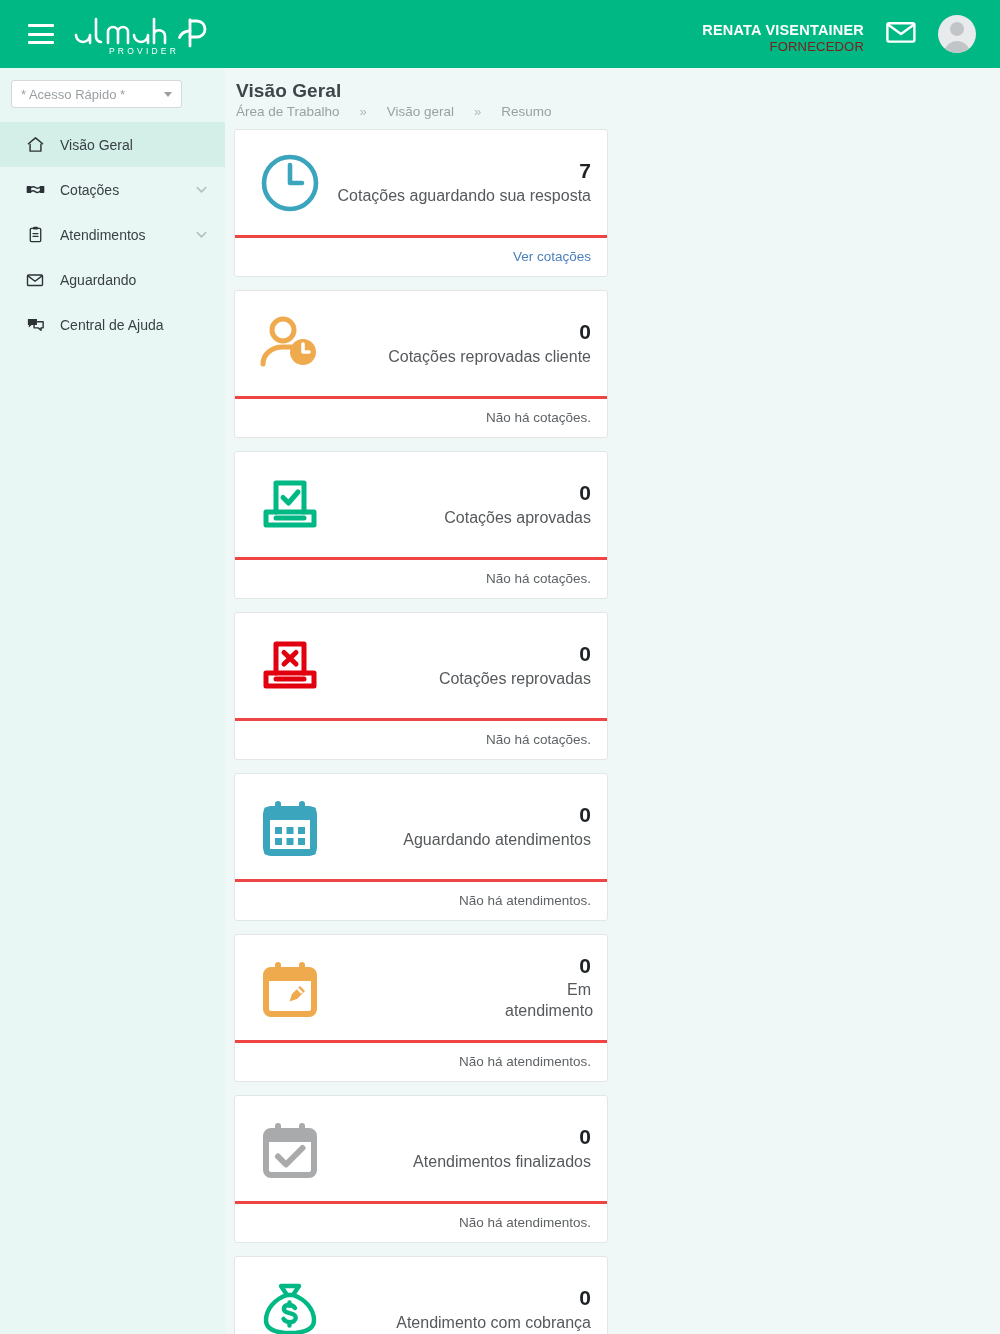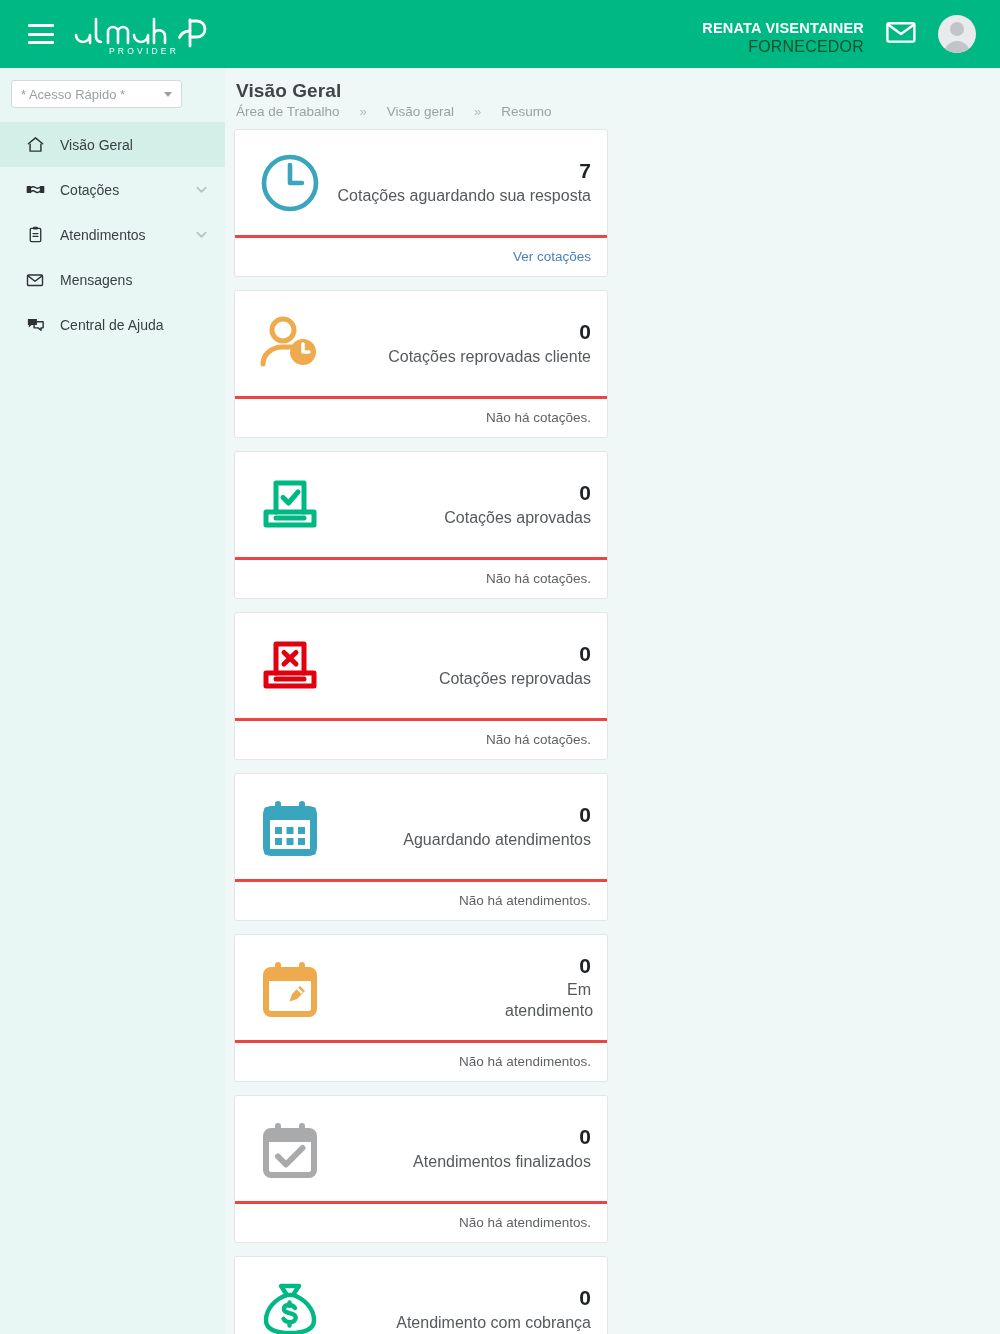--- a/index.html
+++ b/index.html
@@ -31,21 +31,21 @@
   .topbar-right {
     margin-left: auto; display: flex; align-items: center; padding-right: 24px;
   }
   .user-block { text-align: right; line-height: 1.25; margin-right: 22px; }
   .user-name {
     color: #ffffff; font-size: 14.5px; font-weight: bold; letter-spacing: .2px;
     display: block;
     margin-top: 8px;
   }
   .user-role {
-    color: #14532d; font-size: 16px; font-weight: normal; letter-spacing: .2px;
+    color: #7f1d1d; font-size: 13px; font-weight: normal; letter-spacing: .2px;
     display: block;
   }
   .mail-icon { margin-right: 22px; cursor: pointer; }
   .avatar {
     width: 38px; height: 38px; border-radius: 50%;
     background: #e9eaec; overflow: hidden; position: relative; cursor: pointer;
   }
   .avatar .head {
     position: absolute; top: 7px; left: 50%; transform: translateX(-50%);
     width: 14px; height: 14px; border-radius: 50%; background: #c2c5c8;
@@ -231,21 +231,21 @@
       </span>
     </div>
 
     <div class="nav-item">
       <span class="nav-ico">
         <svg width="20" height="20" viewBox="0 0 20 20" fill="none" stroke="#2c3236" stroke-width="1.4" stroke-linejoin="round">
           <rect x="2.5" y="5" width="15" height="10.5" rx="1"></rect>
           <path d="M3.3 6.1 10 11.2l6.7-5.1" stroke-linecap="round"></path>
         </svg>
       </span>
-      <span class="nav-label">Mensagens</span>
+      <span class="nav-label">Aguardando</span>
     </div>
 
     <div class="nav-item">
       <span class="nav-ico">
         <svg width="21" height="21" viewBox="0 0 22 22" fill="none" stroke="#2c3236" stroke-width="1.5" stroke-linejoin="round">
           <path d="M3 5.2h9.5v6.3H7l-3 2.6v-2.6H3z" fill="#2c3236" stroke="none"></path>
           <path d="M9.5 8.2h9.5v6.3h-2.2v2.6l-3-2.6H9.5z"></path>
         </svg>
       </span>
       <span class="nav-label">Central de Ajuda</span>

